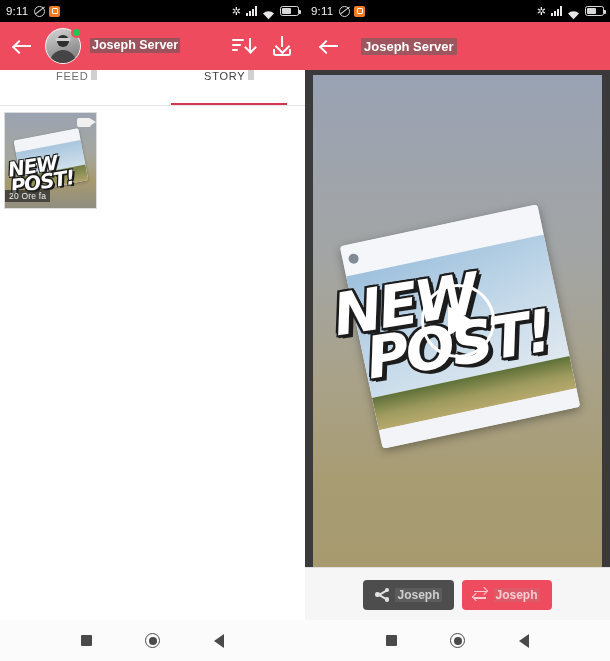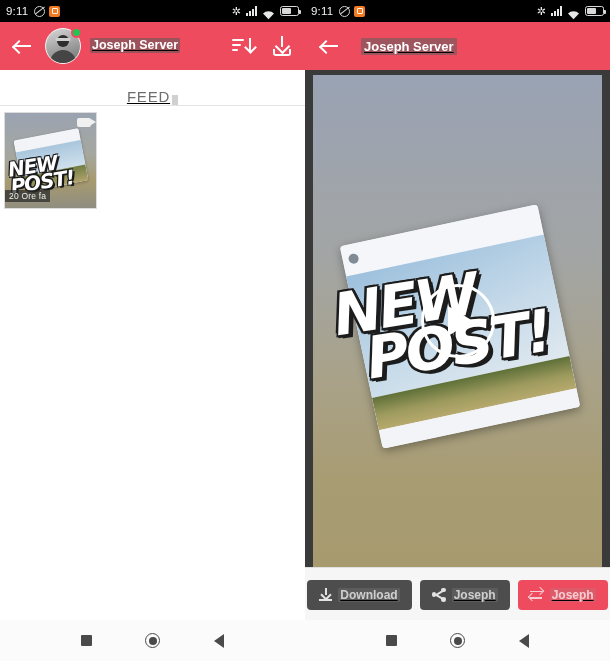--- a/index.html
+++ b/index.html
@@ -2,21 +2,21 @@
 <html><head>
 <meta charset="utf-8">
 <style>
   * { box-sizing: border-box; margin: 0; padding: 0; }
   html, body {
     width: 610px; height: 661px;
     background: #ffffff;
     font-family: "Liberation Sans", sans-serif;
     overflow: hidden;
   }
-  .screen { position: relative; width: 610px; height: 661px; display: flex; text-decoration: underline; }
+  .screen { position: relative; width: 610px; height: 661px; display: flex; }
   .panel { position: relative; width: 305px; height: 661px; overflow: hidden; background: #ffffff; }
 
   
   .statusbar {
     position: relative; height: 22px; background: #000000;
     display: flex; align-items: center; padding: 0 6px;
   }
   .sb-time { color: #f2f2f2; font-size: 11.5px; letter-spacing: .2px; }
   .sb-left-icons { display: flex; align-items: center; gap: 4px; margin-left: 6px; }
   .sb-dnd {
@@ -123,22 +123,22 @@
     border-right: 2px solid #fff; border-bottom: 2px solid #fff; transform: rotate(45deg);
   }
   .dl-icon s {
     position: absolute; left: 1px; bottom: 0px; width: 18px; height: 7px;
     border: 2px solid #fff; border-top: none; border-radius: 0 0 3px 3px;
   }
 
   
   .tabs { display: flex; height: 36px; background: #fff; border-bottom: 1px solid #e3e3e3; }
   .tab {
-    flex: 1; display: flex; align-items: flex-end; justify-content: center;
-    font-size: 15px; color: #6d6d6d; letter-spacing: .8px; position: relative;
+    flex: 1; display: flex; align-items: flex-start; justify-content: center;
+    font-size: 11px; color: #6d6d6d; letter-spacing: .8px; position: relative;
   }
   .tab .redact {
     display: inline-block; width: 6px; height: 10px; background: rgba(120,120,120,.35);
     margin-left: 2px; vertical-align: middle;
   }
   .tab.active { color: #3d3d3d; }
   .tab.active::after {
     content: ""; position: absolute; bottom: 0; left: 12%; width: 76%;
     height: 2px; background: #d7374e;
   }
@@ -347,20 +347,24 @@
             </div>
         </div>
       </div>
     </div>
 
     <div class="tabs">
       <div class="tab">
         <span>FEED</span>
           <span class="redact"></span>
       </div>
+      <div class="tab active">
+        <span>STORY</span>
+          <span class="redact"></span>
+      </div>
     </div>
 
     <div class="grid">
       <div class="thumb">
         <div class="thumb-bg"></div>
         <div class="thumb-card">
           <div class="ch"></div>
             <div class="cpic"></div>
             <div class="cbot"></div>
         </div>
@@ -430,27 +434,20 @@
         <div class="newpost">
           <span class="l1">NEW</span>
           <span class="l2">POST!</span>
         </div>
         <div class="play-btn"></div>
       </div>
     </div>
 
     <div class="actionbar">
       <div class="act dark">
-        <div class="ico-dl">
-            <b></b>
-            <s></s>
-          </div>
-        <span class="lbl">Download</span>
-      </div>
-      <div class="act dark">
         <div class="ico-share">
             <i></i>
             <i></i>
             <i></i>
             <u></u>
             <u class="b"></u>
           </div>
         <span class="lbl">Joseph</span>
       </div>
       <div class="act red">

